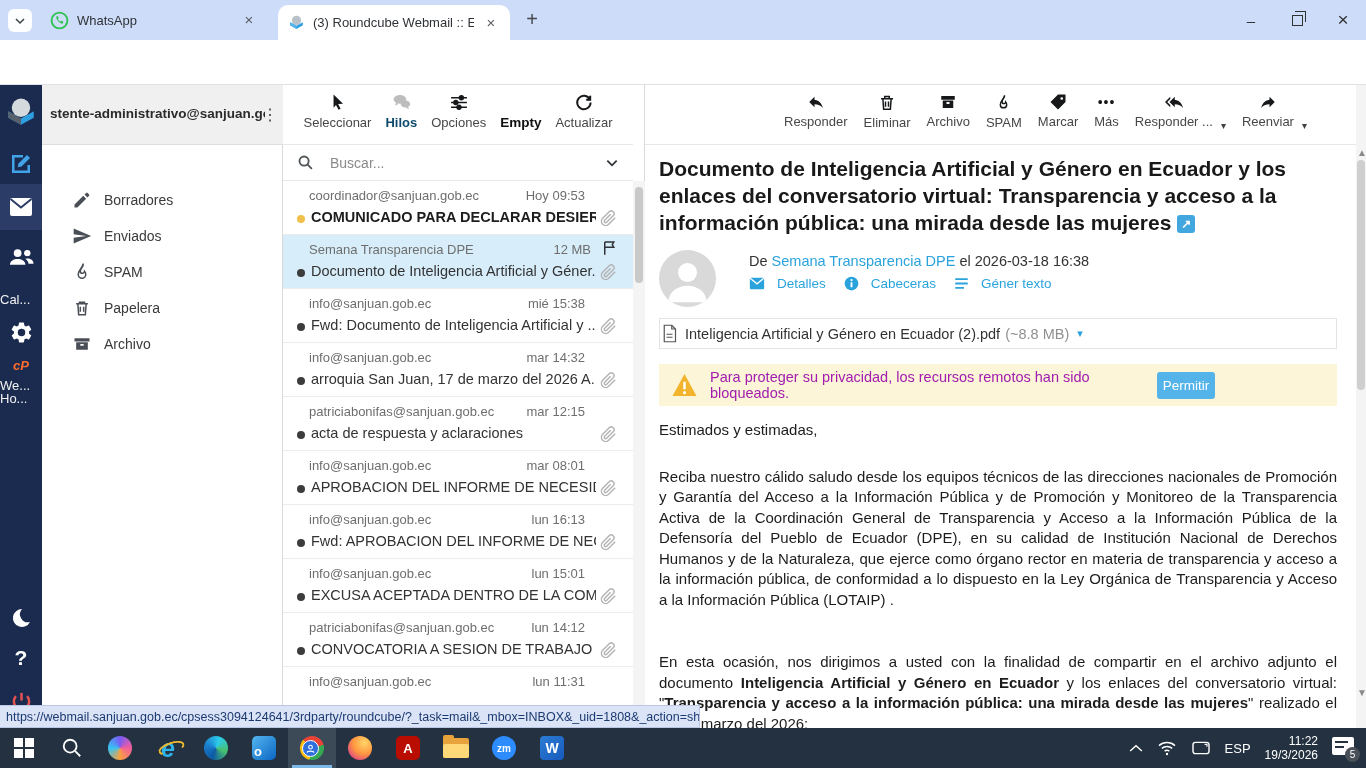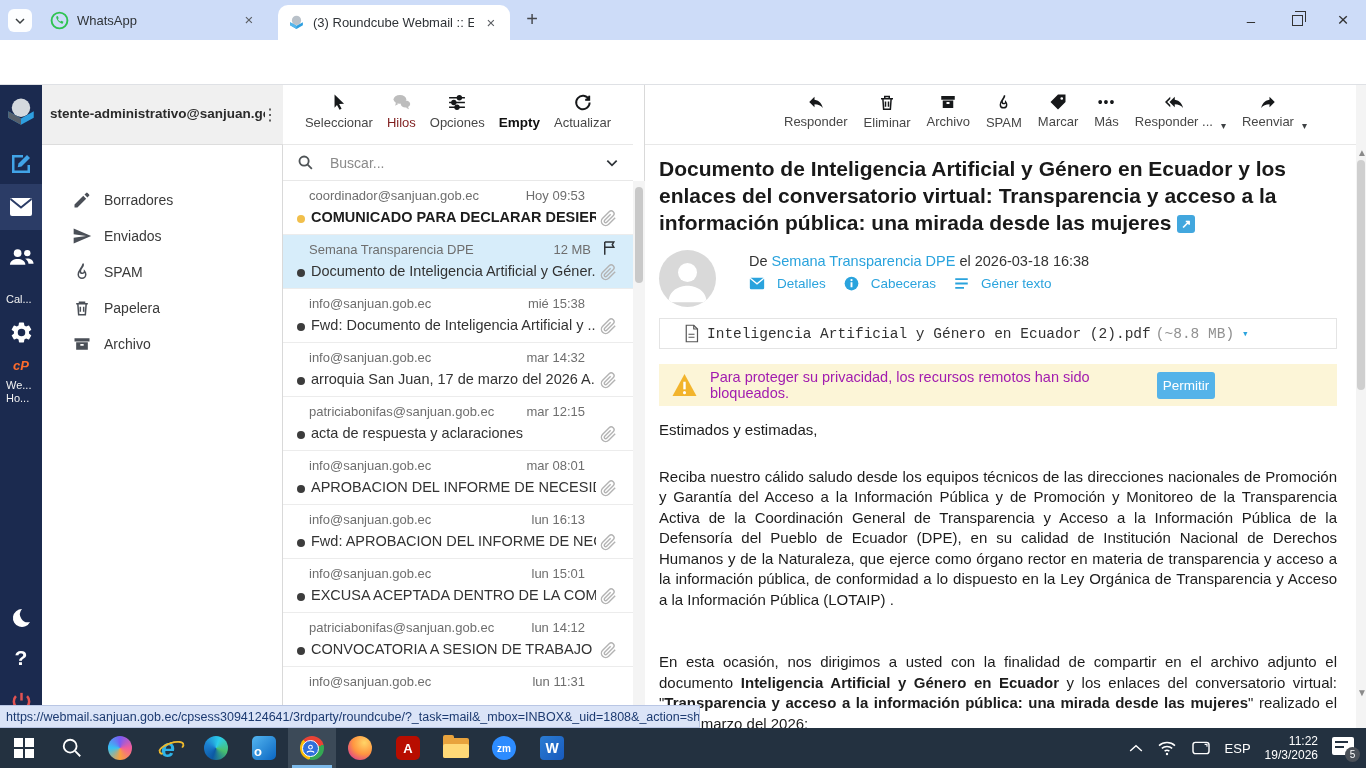--- a/index.html
+++ b/index.html
@@ -29,40 +29,40 @@
     display:flex; align-items:center; padding:0 12px; }
   .omni-url { font-size:14px; color:#202124; margin-left:10px; flex:1; white-space:nowrap; overflow:hidden; }
   .omni-star { font-size:17px; color:#5f6368; margin-left:8px; }
   .profile-btn { left:1296px; top:51px; width:24px; height:24px; }
   .kebab { font-size:17px; color:#5f6368; }
 
   
   .rail { left:0; top:85px; width:42px; height:643px; background:#1b2a4f; color:#fff; }
   .rail-item { left:0; width:42px; display:flex; align-items:center; justify-content:center; }
   .rail-active { background:#2b3c66; }
-  .rail-label { font-size:11px; color:#f2f2f2; text-align:left; padding-left:6px; line-height:13px; }
+  .rail-label { font-size:13px; color:#f2f2f2; text-align:left; padding-left:0; line-height:13px; }
   .cp-logo { color:#ff6c2c; font-weight:bold; font-style:italic; font-size:13px; }
 
   
   .folderpane { left:42px; top:85px; width:241px; height:643px; background:#fff; border-right:1px solid #d9d9d9; }
   .acct-header { left:0; top:0; width:241px; height:60px; background:#f0f0f0; border-bottom:1px solid #ddd; }
   .acct-text { left:8px; top:21px; width:215px; font-size:13.5px; font-weight:bold; color:#2b2b2b; white-space:nowrap; overflow:hidden; }
   .acct-kebab { left:220px; top:20px; font-size:16px; color:#444; }
   .folder { left:0; width:240px; height:36px; display:flex; align-items:center; padding-left:30px; color:#3a3a3a; font-size:14px; }
   .folder .ficon { width:20px; height:20px; margin-right:12px; color:#4a4f57; }
   .folder-active { background:#e1f1fb; font-weight:bold; color:#2b2b2b; }
   .badge { position:absolute; right:14px; top:8px; min-width:26px; height:20px; background:#44aeea; color:#fff;
     border-radius:10px; font-size:12px; font-weight:bold; display:flex; align-items:center; justify-content:center; }
 
   
   .listpane { left:283px; top:85px; width:362px; height:643px; background:#fff; border-right:1px solid #d9d9d9; }
   .list-toolbar { left:0; top:0; width:350px; height:60px; border-bottom:1px solid #e8e8e8; display:flex; justify-content:center; gap:14px; padding-top:8px; }
   .tbtn { display:flex; flex-direction:column; align-items:center; color:#3f4245; font-size:13px; gap:3px; }
   .tbtn .lbl { color:#474747; }
-  .tbtn-disabled, .tbtn-disabled .lbl { color:#7f1d1d; }
+  .tbtn-disabled, .tbtn-disabled .lbl { color:#0c4a6e;font-weight:bold; }
   .tbtn-bold .lbl { font-weight:bold; color:#101010; font-size:13.5px; margin-top:22px; }
   .searchrow { left:0; top:60px; width:350px; height:36px; border-bottom:1px solid #e8e8e8; display:flex; align-items:center; padding:0 14px; }
   .searchrow input { border:none; outline:none; background:transparent; font-size:14px; color:#333; flex:1; margin-left:16px; font-family:inherit; }
   .searchrow input::placeholder { color:#8a8a8a; }
   .rows { left:0; top:96px; width:350px; }
   .mrow { position:relative; width:350px; height:54px; border-bottom:1px solid #ececec; }
   .mrow .sender { position:absolute; left:26px; top:7px; width:230px; font-size:13px; color:#6e6e6e; white-space:nowrap; overflow:hidden; }
   .mrow .meta { position:absolute; right:48px; top:7px; font-size:13px; color:#6e6e6e; }
   .mrow .dot { position:absolute; left:14px; top:34px; width:8px; height:8px; border-radius:50%; background:#3c3c3c; }
   .mrow .subj { position:absolute; left:28px; top:28px; width:285px; font-size:14.5px; color:#333;
@@ -83,21 +83,21 @@
   .msg-body { left:14px; top:60px; width:678px; }
   .subject { margin-top:10px; font-size:21px; font-weight:bold; color:#191919; line-height:27px; }
   .ext-ic { display:inline-block; width:18px; height:18px; background:#42a7de; border-radius:3px; color:#fff;
     font-size:12px; text-align:center; line-height:18px; vertical-align:2px; margin-left:6px; font-weight:bold; }
   .senderblock { position:relative; margin-top:14px; height:60px; }
   .avatar { position:absolute; left:0; top:0; width:57px; height:57px; border-radius:50%; background:#d9d9d9; overflow:hidden; }
   .fromline { position:absolute; left:90px; top:3px; font-size:14.5px; color:#333; }
   .fromline .link { color:#2aa3dd; }
   .actionline { position:absolute; left:90px; top:26px; display:flex; gap:18px; }
   .mact { display:flex; align-items:center; gap:12px; color:#2aa3dd; font-size:13.5px; }
-  .attachbar { margin-top:8px; width:678px; height:31px; border:1px solid #e4e4e4; display:flex; align-items:center; padding:0 24px;font-family:Liberation Mono, monospace; }
+  .attachbar { margin-top:8px; width:678px; height:31px; border:1px solid #e4e4e4; display:flex; align-items:center; padding:0 2px; }
   .attachbar .fname { font-size:14.5px; color:#333; margin-left:8px; }
   .attachbar .fsize { font-size:14.5px; color:#909090; margin-left:5px; }
   .attachbar .acaret { color:#2aa3dd; font-size:11px; margin-left:8px; }
   .warnbar { margin-top:15px; width:678px; height:42px; background:#fcf5d7; display:flex; align-items:center; padding:0 12px; }
   .warntext { font-size:14.5px; color:#a21caf; margin-left:12px; flex:1; }
   .allowbtn { width:58px; height:27px; background:#54b3e9; color:#fff; border:none; border-radius:3px; font-size:13.5px; font-family:inherit; margin-right:110px; }
   .mailtext { margin-top:14px; width:678px; font-size:15px; color:#1c1c1c; line-height:20.5px; }
   .mailtext p { margin-top:20px; text-align:justify; }
   .mailtext p.first { margin-top:0; }
   .mailtext p.gap { margin-top:42px; }

